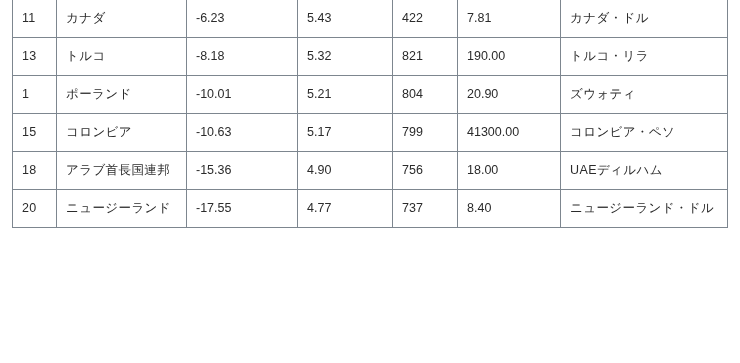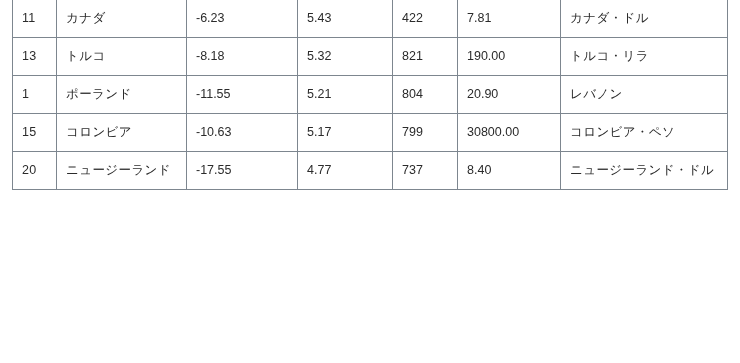--- a/index.html
+++ b/index.html
@@ -92,34 +92,43 @@
           <td class="cell-country">トルコ</td>
           <td class="cell-change">-8.18</td>
           <td class="cell-rate">5.32</td>
           <td class="cell-index">821</td>
           <td class="cell-fx">190.00</td>
           <td class="cell-currency">トルコ・リラ</td>
         </tr>
         <tr>
           <td class="cell-rank">1</td>
           <td class="cell-country">ポーランド</td>
-          <td class="cell-change">-11.55</td>
+          <td class="cell-change">-10.01</td>
           <td class="cell-rate">5.21</td>
           <td class="cell-index">804</td>
           <td class="cell-fx">20.90</td>
-          <td class="cell-currency">レバノン</td>
+          <td class="cell-currency">ズウォティ</td>
         </tr>
         <tr>
           <td class="cell-rank">15</td>
           <td class="cell-country">コロンビア</td>
           <td class="cell-change">-10.63</td>
           <td class="cell-rate">5.17</td>
           <td class="cell-index">799</td>
-          <td class="cell-fx">30800.00</td>
+          <td class="cell-fx">41300.00</td>
           <td class="cell-currency">コロンビア・ペソ</td>
+        </tr>
+        <tr>
+          <td class="cell-rank">18</td>
+          <td class="cell-country">アラブ首長国連邦</td>
+          <td class="cell-change">-15.36</td>
+          <td class="cell-rate">4.90</td>
+          <td class="cell-index">756</td>
+          <td class="cell-fx">18.00</td>
+          <td class="cell-currency">UAEディルハム</td>
         </tr>
         <tr>
           <td class="cell-rank">20</td>
           <td class="cell-country">ニュージーランド</td>
           <td class="cell-change">-17.55</td>
           <td class="cell-rate">4.77</td>
           <td class="cell-index">737</td>
           <td class="cell-fx">8.40</td>
           <td class="cell-currency">ニュージーランド・ドル</td>
         </tr>

